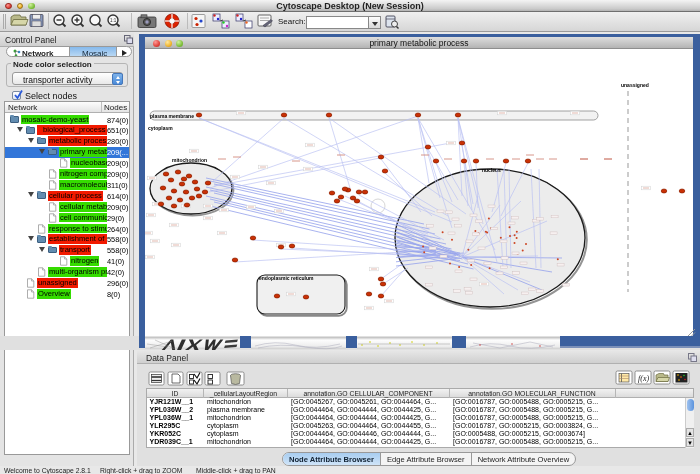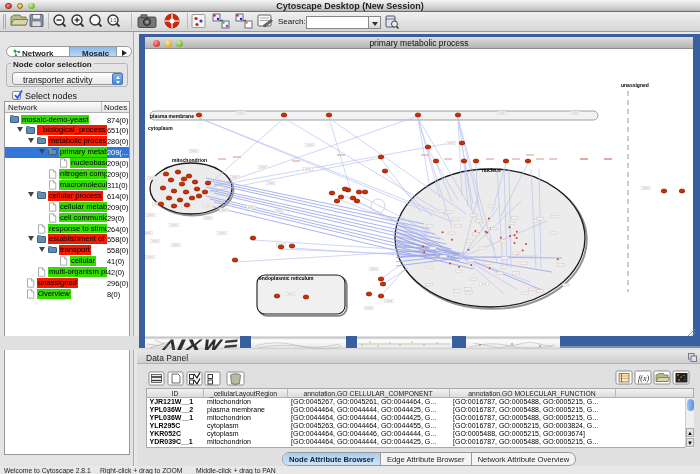--- a/index.html
+++ b/index.html
@@ -97,34 +97,41 @@
   <span class="abs" style="left:3px;top:5px;width:0;height:0;border-left:3px solid transparent;border-right:3px solid transparent;border-top:4px solid #333"></span>
   </div>
 <svg class="abs" style="left:385px;top:14px" width="14" height="15" viewBox="0 0 14 15">
  <rect x="1" y="2" width="9" height="11" rx="1" fill="#dde4ee" stroke="#445" stroke-width="0.9"></rect>
  <line x1="1" y1="5" x2="10" y2="5" stroke="#445" stroke-width="0.7"></line>
  <circle cx="9.5" cy="10" r="3" fill="#eee" stroke="#333" stroke-width="0.9"></circle>
  <line x1="11.5" y1="12.5" x2="13.5" y2="14.5" stroke="#333" stroke-width="1.4"></line>
 </svg>
 
 <div class="abs" style="left:0;top:32px;width:134px;height:434px;background:#e4e4e4;border-right:1px solid #aaa">
+  <div class="abs" style="left:0;top:0;width:134px;height:15px;background:linear-gradient(#e8e8e8,#cfcfcf);border-bottom:1px solid #adadad">
+    <span style="position:absolute;left:5px;top:3px;font-size:8.5px;color:#222">Control Panel</span>
+    <svg class="abs" style="left:124px;top:3px" width="9" height="9" viewBox="0 0 9 9">
+        <rect x="0.5" y="0.5" width="5.5" height="5.5" fill="none" stroke="#667" stroke-width="1"></rect>
+        <rect x="3" y="3" width="5.5" height="5.5" fill="#dde" stroke="#667" stroke-width="1"></rect>
+      </svg>
+  </div>
 
   <div class="abs" style="left:6px;top:14px;width:126px;height:11px;background:#fff;border:1px solid #999;border-radius:6px;overflow:hidden">
     <div class="abs" style="left:0;top:0;width:63px;height:11px;border-right:1px solid #999">
       <svg class="abs" style="left:6px;top:1.5px" width="8" height="8" viewBox="0 0 8 8">
           <circle cx="2" cy="2" r="1.5" fill="#3a3"></circle>
           <circle cx="6" cy="3" r="1.3" fill="#38c"></circle>
           <circle cx="3" cy="6.5" r="1.3" fill="#3a3"></circle>
           <line x1="2" y1="2" x2="6" y2="3" stroke="#666" stroke-width="0.6"></line>
           <line x1="2" y1="2" x2="3" y2="6.5" stroke="#666" stroke-width="0.6"></line>
         </svg>
       <span class="abs" style="left:15px;top:1.5px;font-size:8px;font-weight:bold;color:#222">Network</span>
     </div>
     <div class="abs" style="left:63px;top:0;width:47px;height:11px;background:linear-gradient(#85b9ec,#c4def5);border-right:1px solid #999">
-      <span class="abs" style="left:12px;top:1.5px;font-size:8px;font-weight:bold;color:#123">Mosaic</span>
+      <span class="abs" style="left:12px;top:1.5px;font-size:8px;font-weight:normal;color:#123">Mosaic</span>
     </div>
     <span class="abs" style="left:115px;top:2.5px;width:0;height:0;border-top:3.5px solid transparent;border-bottom:3.5px solid transparent;border-left:5px solid #222"></span>
   </div>
 
   <div class="abs" style="left:6px;top:31px;width:122px;height:24px;border:1px solid #b5b5b5;border-radius:3px">
     <span class="abs" style="left:4px;top:-4px;background:#e4e4e4;padding:0 2px;font-size:8px;font-weight:bold;color:#222">Node color selection</span>
     <div class="abs" style="left:5px;top:8px;width:111px;height:13px;background:linear-gradient(#fff,#e8e8e8);border:1px solid #9a9a9a;border-radius:3px">
       <span class="abs" style="left:10px;top:1.5px;font-size:8.5px;color:#111">transporter activity</span>
       <span class="abs" style="left:99px;top:0px;width:11px;height:12.2px;background:linear-gradient(#7fb3ea,#4a8ad8);border-radius:2px;border:0.5px solid #4477bb">
         <span class="abs" style="left:2.5px;top:1.5px;width:0;height:0;border-left:2.8px solid transparent;border-right:2.8px solid transparent;border-bottom:3.5px solid #fff"></span>
@@ -242,21 +249,21 @@
 <span style="position:absolute;left:43px;top:2.2px;width:9px;height:6.5px;background:#628cb0;border:0.5px solid #3c5f80;border-radius:1px"></span>
           <span style="position:absolute;left:43px;top:1px;width:4px;height:2px;background:#628cb0;border-radius:1px 1px 0 0"></span>
 <span style="position:absolute;left:54px;top:0.6px;max-width:48px;overflow:hidden;font-size:7.6px;line-height:9.8px;background:#f21a00;color:#000;padding:0 1px;white-space:nowrap;display:inline-block">transport</span>
 <span style="position:absolute;left:102px;top:1.5px;font-size:7.4px;color:#000">558(0)</span>
 </div>
 <div style="position:absolute;left:0;top:153.7px;width:129px;height:10.9px;background:transparent">
 <svg style="position:absolute;left:54px;top:0.5px" width="9" height="10" viewBox="0 0 9 10">
             <path d="M1.5 0.8 L5.5 0.8 L7.8 3 L7.8 9.2 L1.5 9.2 Z" fill="#fff" stroke="#999" stroke-width="0.8"></path>
             <path d="M5.5 0.8 L5.5 3 L7.8 3" fill="none" stroke="#999" stroke-width="0.7"></path>
           </svg>
-<span style="position:absolute;left:65px;top:0.6px;max-width:37px;overflow:hidden;font-size:7.6px;line-height:9.8px;background:#35dc00;color:#000;padding:0 1px;white-space:nowrap;display:inline-block">cellular</span>
+<span style="position:absolute;left:65px;top:0.6px;max-width:37px;overflow:hidden;font-size:7.6px;line-height:9.8px;background:#35dc00;color:#000;padding:0 1px;white-space:nowrap;display:inline-block">nitrogen</span>
 <span style="position:absolute;left:102px;top:1.5px;font-size:7.4px;color:#000">41(0)</span>
 </div>
 <div style="position:absolute;left:0;top:164.6px;width:129px;height:10.9px;background:transparent">
 <svg style="position:absolute;left:32px;top:0.5px" width="9" height="10" viewBox="0 0 9 10">
             <path d="M1.5 0.8 L5.5 0.8 L7.8 3 L7.8 9.2 L1.5 9.2 Z" fill="#fff" stroke="#999" stroke-width="0.8"></path>
             <path d="M5.5 0.8 L5.5 3 L7.8 3" fill="none" stroke="#999" stroke-width="0.7"></path>
           </svg>
 <span style="position:absolute;left:43px;top:0.6px;max-width:59px;overflow:hidden;font-size:7.6px;line-height:9.8px;background:#35dc00;color:#000;padding:0 1px;white-space:nowrap;display:inline-block">multi-organism pro</span>
 <span style="position:absolute;left:102px;top:1.5px;font-size:7.4px;color:#000">42(0)</span>
 </div>

